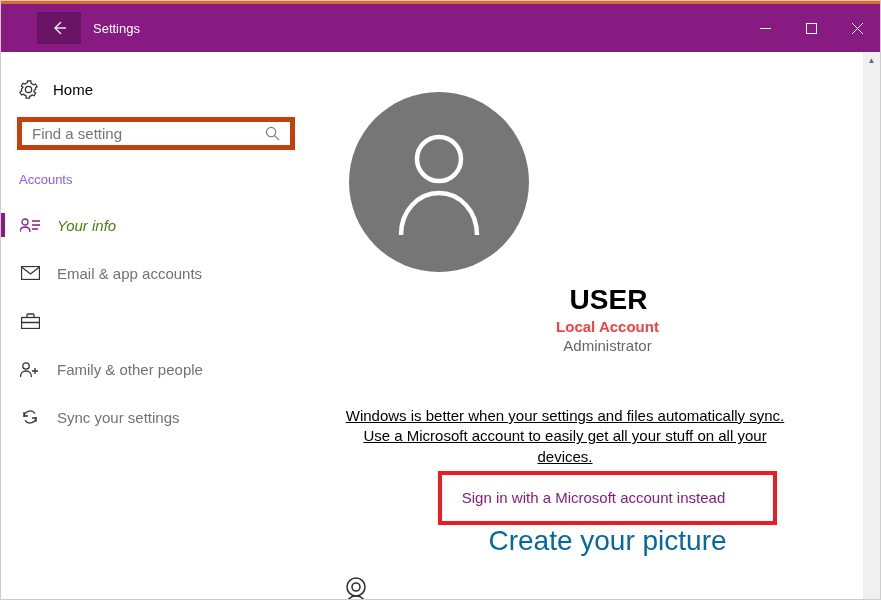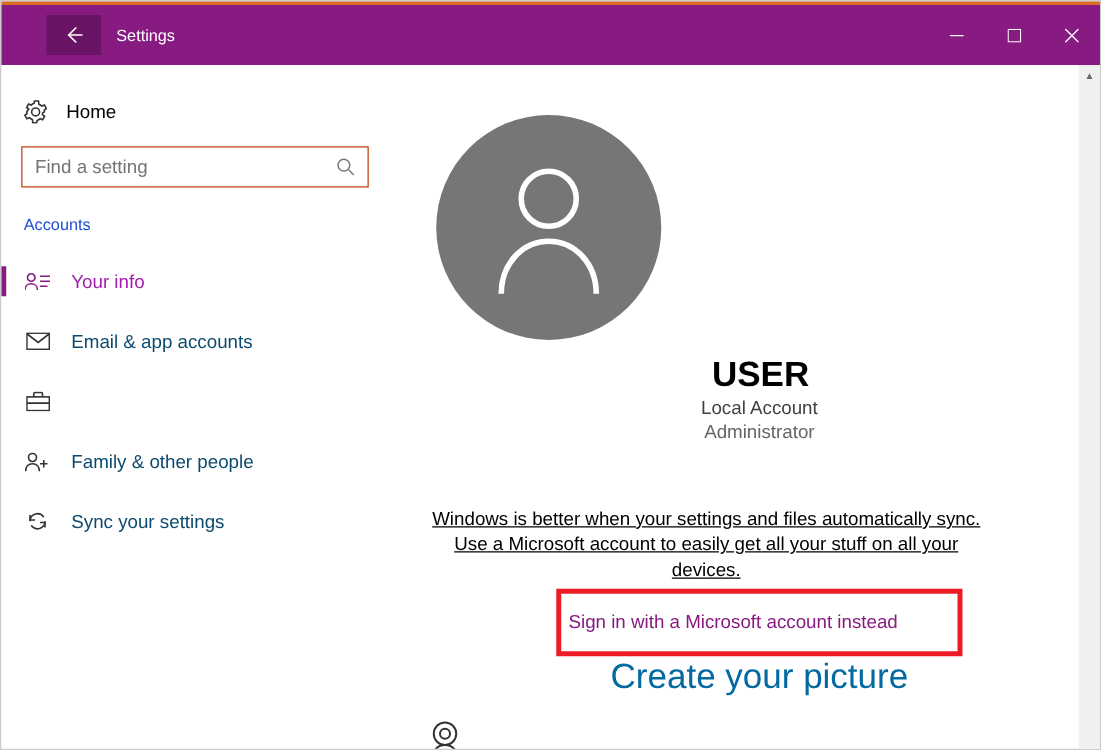--- a/index.html
+++ b/index.html
@@ -15,42 +15,42 @@
     
     .content { display: flex; height: calc(600px - 35px); position: relative; }
     .scroll-area { position: absolute; right: 0; top: 0; width: 17px; height: 100%; background: #f0f0f0; }
     .scroll-up { height: 17px; display: flex; align-items: center; justify-content: center; color: #666; font-size: 8px; }
     
     .sidebar { width: 310px; padding: 22px 16px 0 16px; }
     .sidebar-home { display: flex; align-items: center; padding: 6px 0; margin-bottom: 12px; cursor: pointer; }
     .sidebar-home .icon { width: 22px; display: flex; justify-content: center; margin-right: 14px; }
     .sidebar-home-label { font-size: 15px; color: #000; }
     
-    .search-box { border: 1px solid #c2410c; height: 33px; display: flex; align-items: center; padding: 0 10px; margin-bottom: 22px; }
+    .search-box { border: 5px solid #c2410c; height: 33px; display: flex; align-items: center; padding: 0 10px; margin-bottom: 22px; }
     .search-input { border: none; outline: none; flex: 1; font-size: 15px; color: #666; background: transparent; }
     .search-icon { color: #666; }
     
-    .section-label { font-size: 13px; color: #1d4ed8; margin-bottom: 14px; padding-left: 2px; }
+    .section-label { font-size: 13px; color: #8b5cf6; margin-bottom: 14px; padding-left: 2px; }
     
     .nav-item { display: flex; align-items: center; height: 48px; cursor: pointer; position: relative; padding-left: 2px; }
     .nav-item .icon { width: 22px; display: flex; justify-content: center; align-items: center; margin-right: 16px; color: #333; }
-    .nav-item-label { font-size: 15px; color: #0c4a6e; }
+    .nav-item-label { font-size: 15px; color: #737373; }
     .nav-item.active::before { content: ""; position: absolute; left: -16px; top: 12px; bottom: 12px; width: 4px; background: #871b82; }
-    .nav-item.active .nav-item-label { color: #a21caf; }
+    .nav-item.active .nav-item-label { color: #4d7c0f; font-style: italic; }
     .nav-item.active .icon { color: #871b82; }
     
     .main { flex: 1; padding: 40px 0 0 24px; text-align: center; }
     .avatar { width: 180px; height: 180px; border-radius: 50%; background: #767676; display: flex; align-items: center; justify-content: center; margin-left: 14px; margin-bottom: 12px; }
     .username { font-size: 28px; font-weight: 700; color: #000; margin-left: 2px; }
-    .account-type { font-size: 15px; color: #404040; margin-top: 2px; }
+    .account-type { font-size: 15px; color: #ef4444; margin-top: 2px; font-weight: bold; }
     .account-role { font-size: 15px; color: #666; margin-top: 2px; }
     
     .info-text { font-size: 15px; color: #000; margin-top: 52px; max-width: 460px; line-height: 1.35; text-decoration: underline; }
     
-    .highlight-box { border: 4px solid #ed1c24; display: inline-block; margin-top: 4px; padding: 14px 48px 14px 6px; }
+    .highlight-box { border: 4px solid #ed1c24; display: inline-block; margin-top: 4px; padding: 14px 48px 14px 20px; }
     .link-text { font-size: 15px; color: #871b82; cursor: pointer; }
     
     .section-heading { font-size: 28px; font-weight: 400; color: #0369a1; }
     
     .camera-row { display: flex; align-items: center; margin-top: 18px; }
     .camera-row .cam-icon { width: 42px; display: flex; justify-content: center; margin-right: 10px; }
     
     svg { display: block; }
   </style>
 </head>

